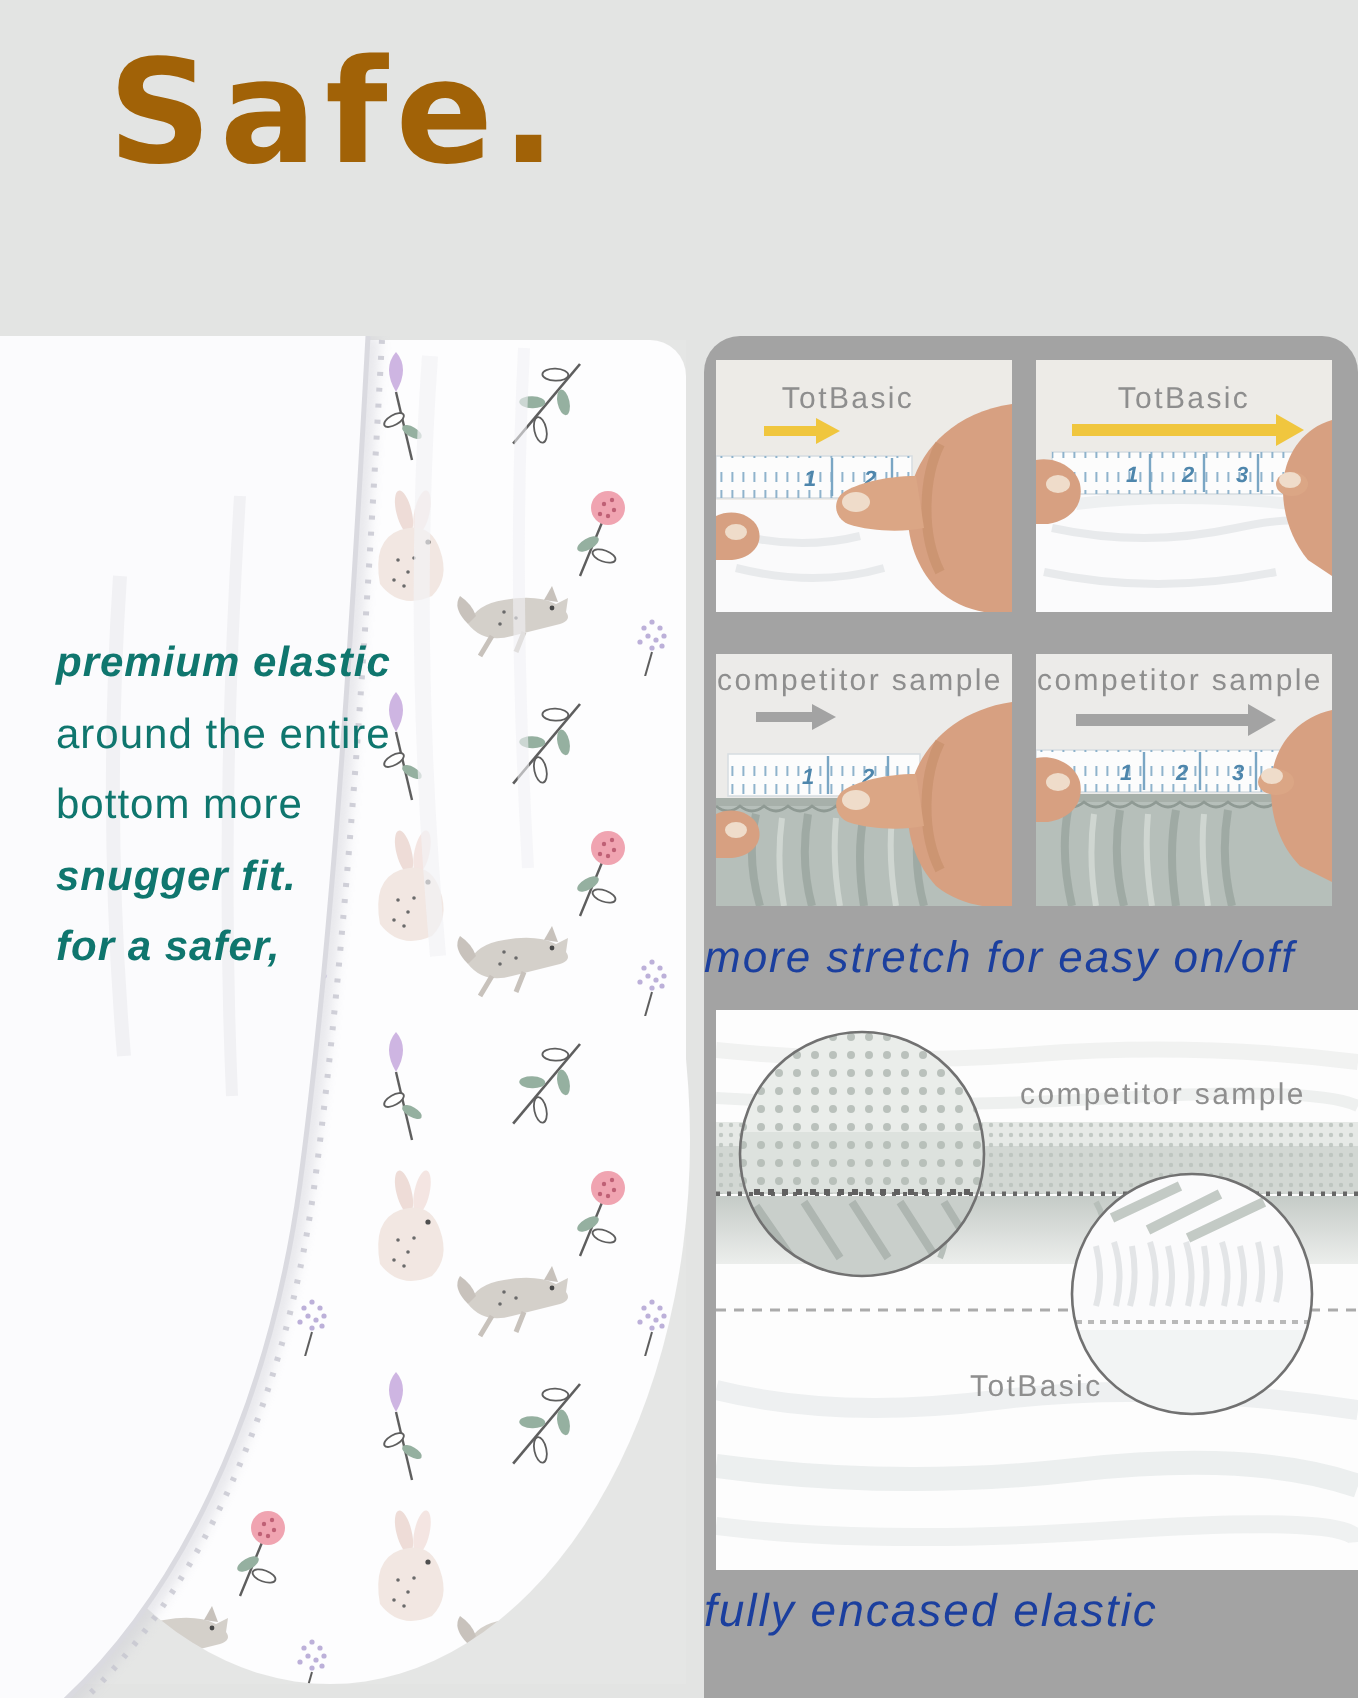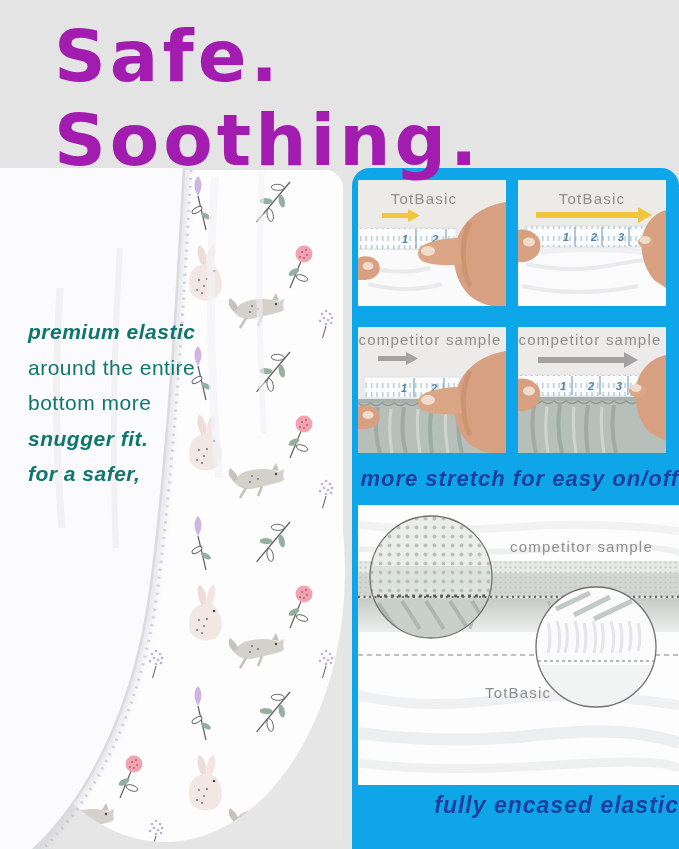--- a/index.html
+++ b/index.html
@@ -1,33 +1,33 @@
 <!DOCTYPE html>
 <html><head>
 <meta charset="utf-8">
 <style>
   html,body{margin:0;padding:0;}
   .page{position:relative;width:679px;height:849px;background:#e3e4e3;overflow:hidden;
         font-family:"Liberation Sans",sans-serif;}
   
-  .headline{position:absolute;left:54px;top:14px;z-index:6;color:#a21caf;font-weight:700;
+  .headline{position:absolute;left:54px;top:14px;z-index:6;color:#a16207;font-weight:700;
             font-family:"DejaVu Sans",sans-serif;font-size:72px;line-height:84px;letter-spacing:4px;}
   
   .copy{position:absolute;left:28px;top:314px;z-index:6;color:#0f766e;font-size:21px;line-height:35.5px;letter-spacing:.5px;}
   .copy .em{font-style:italic;font-weight:700;}
   
   .product{position:absolute;left:0;top:168px;width:345px;height:681px;z-index:1;}
   .product svg{display:block;}
   
-  .card{position:absolute;left:352px;top:168px;width:327px;height:681px;background:#0ea5e9;
+  .card{position:absolute;left:352px;top:168px;width:327px;height:681px;background:#a3a3a3;
         border-radius:18px 18px 0 0;z-index:2;}
   .cphoto{position:absolute;width:148px;height:126px;}
   .p1{left:6px;top:12px;} .p2{left:166px;top:12px;} .p3{left:6px;top:159px;} .p4{left:166px;top:159px;}
-  .caption{position:absolute;left:0;width:327px;text-align:right;color:#1b3f9e;
-           font-weight:700;font-style:italic;}
+  .caption{position:absolute;left:0;width:327px;text-align:left;color:#1b3f9e;
+           font-weight:400;font-style:italic;}
   .cap-stretch{top:298px;font-size:22px;letter-spacing:1px;}
   .cap-durable{top:622px;font-size:23px;line-height:30px;letter-spacing:1px;}
   .closeup{position:absolute;left:6px;top:337px;width:321px;height:280px;}
   
   .brandlabel{font-family:"Liberation Sans",sans-serif;font-size:15px;fill:#8e8e8e;letter-spacing:1.2px;text-anchor:middle;}
   .clabel{font-family:"Liberation Sans",sans-serif;font-size:15px;fill:#8e8e8e;letter-spacing:1.2px;}
   .rulernum{font-family:"Liberation Sans",sans-serif;font-size:11px;font-style:italic;font-weight:700;fill:#4e86ac;}
 </style>
 </head>
 <body>
@@ -137,21 +137,20 @@
         <path d="M184,0 C178,110 168,290 150,424 C134,540 88,634 26,688" stroke="#dadae0" stroke-width="2.5" fill="none"></path>
         <path d="M184,0 C178,110 168,290 150,424 C134,540 88,634 26,688" transform="translate(7,2)" stroke="#c5c5cf" stroke-width="3" fill="none" stroke-dasharray="2,6" opacity="0.8"></path>
         <path d="M60,120 q-8,120 2,240" stroke="#f1f1f4" stroke-width="7" fill="none"></path>
         <path d="M120,80 q-10,160 -4,300" stroke="#f1f1f4" stroke-width="6" fill="none"></path>
       </g>
     </svg>
   </div>
 
   <div class="headline">
     <div>Safe.</div>
-    <div>Soothing.</div>
   </div>
 
   <div class="copy">
     <div class="em">premium elastic</div>
     <div>around the entire</div>
     <div>bottom more</div>
     <div class="em">snugger fit.</div>
     <div class="em">for a safer,</div>
   </div>
 

